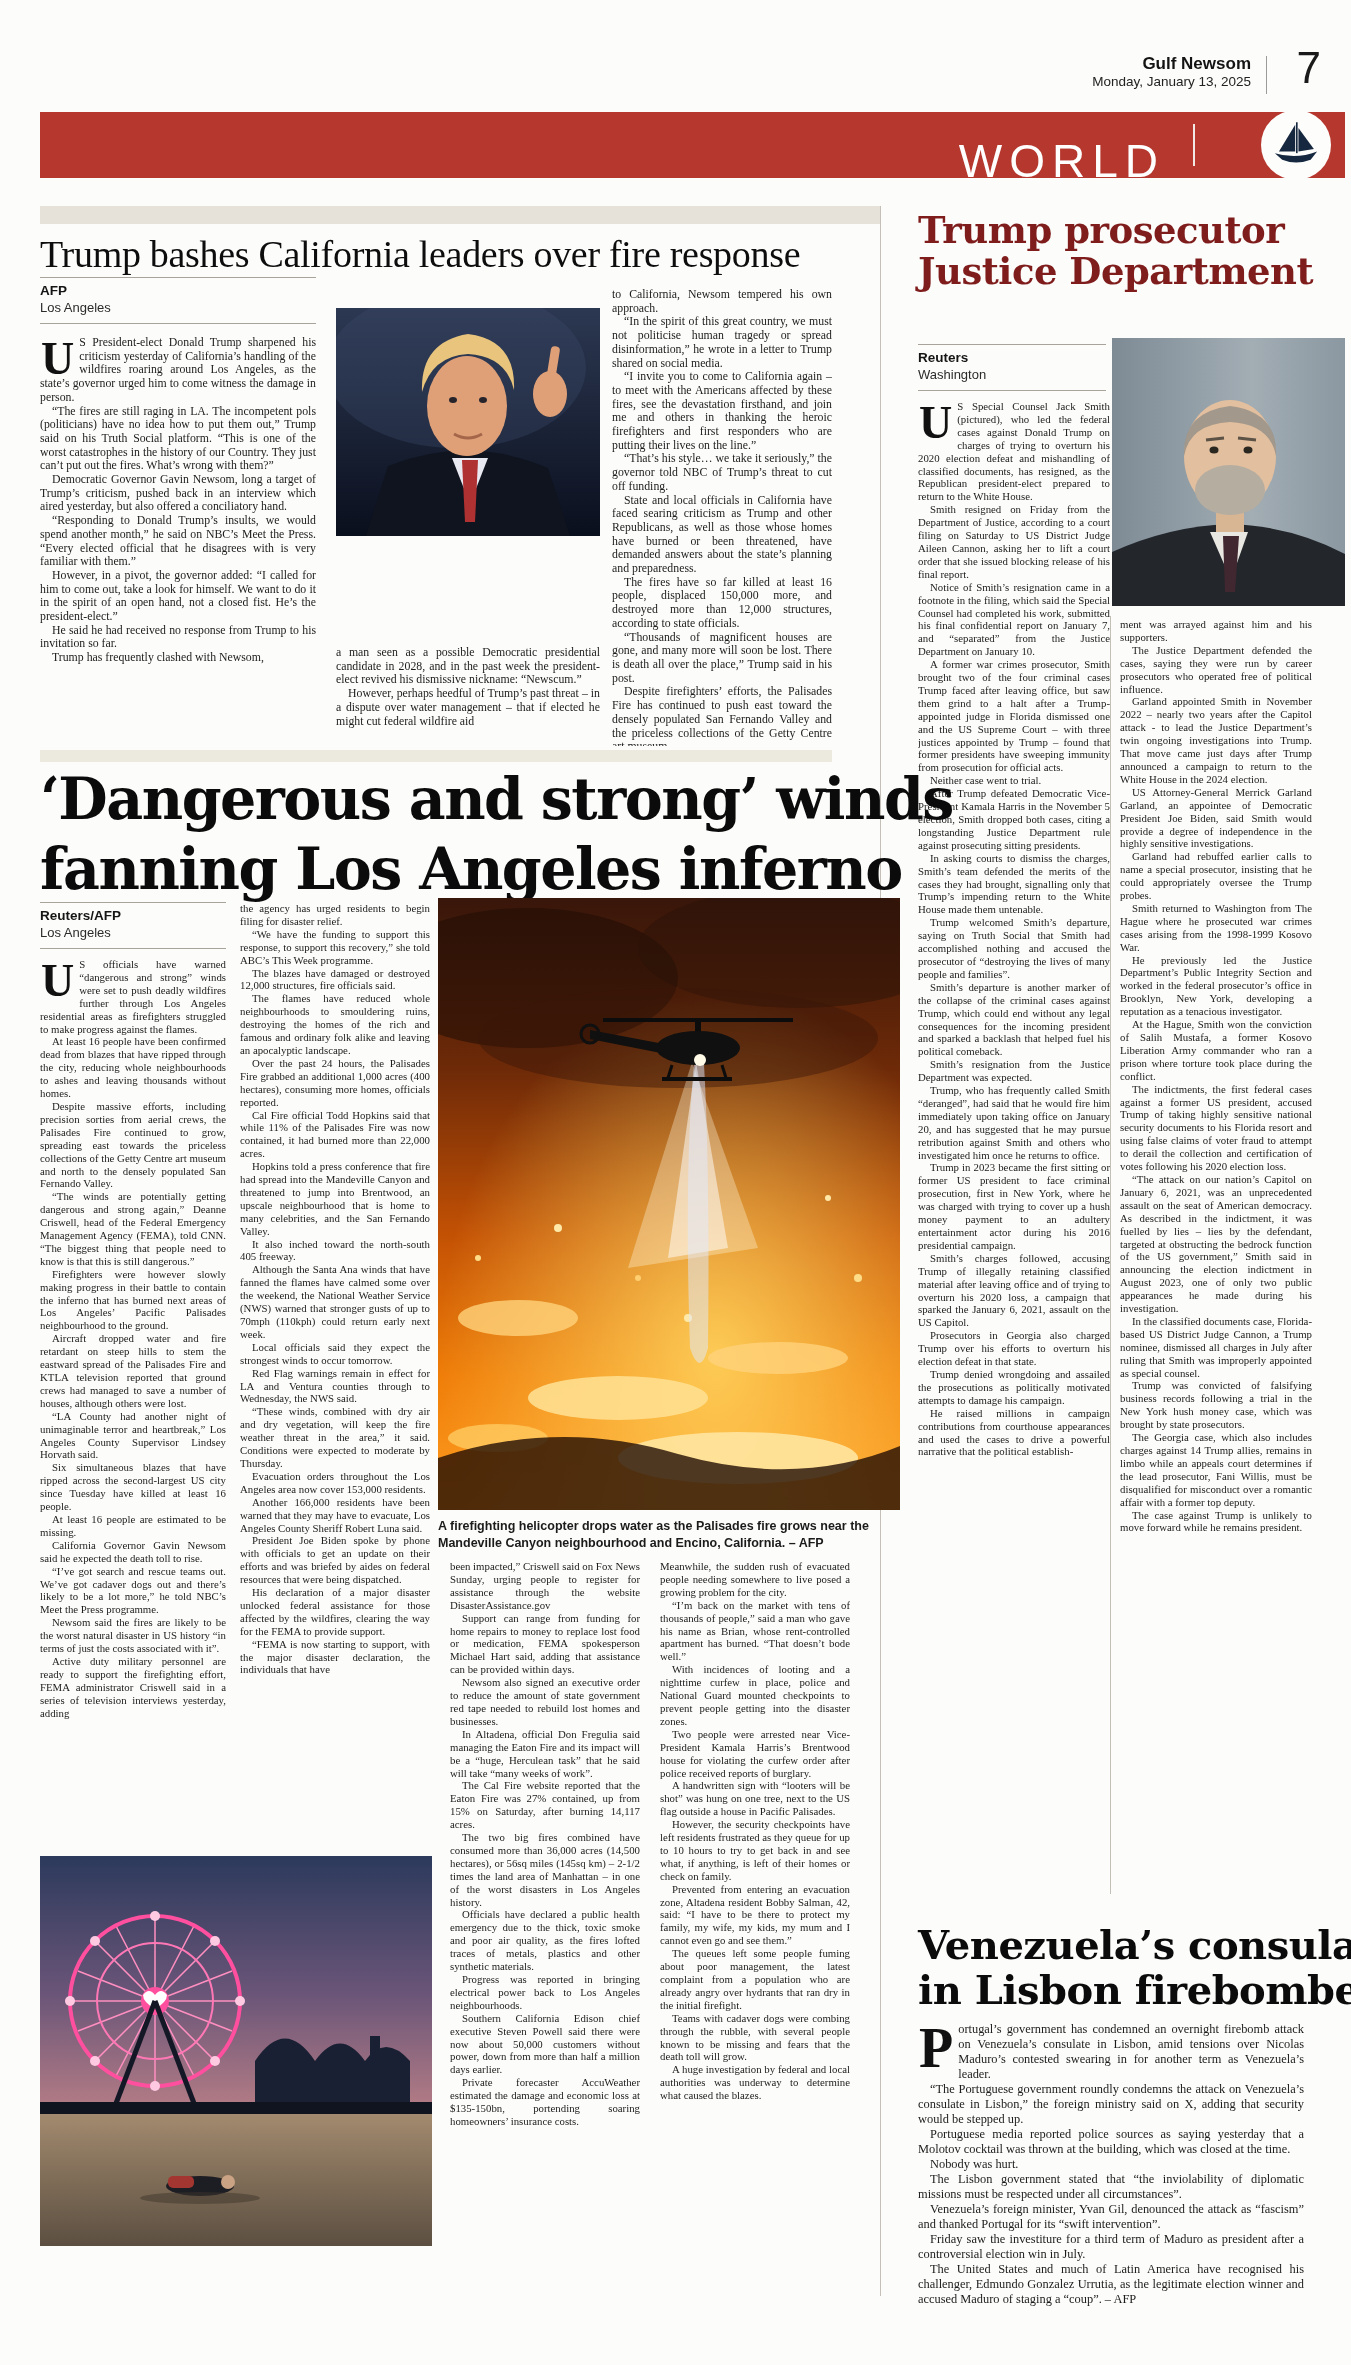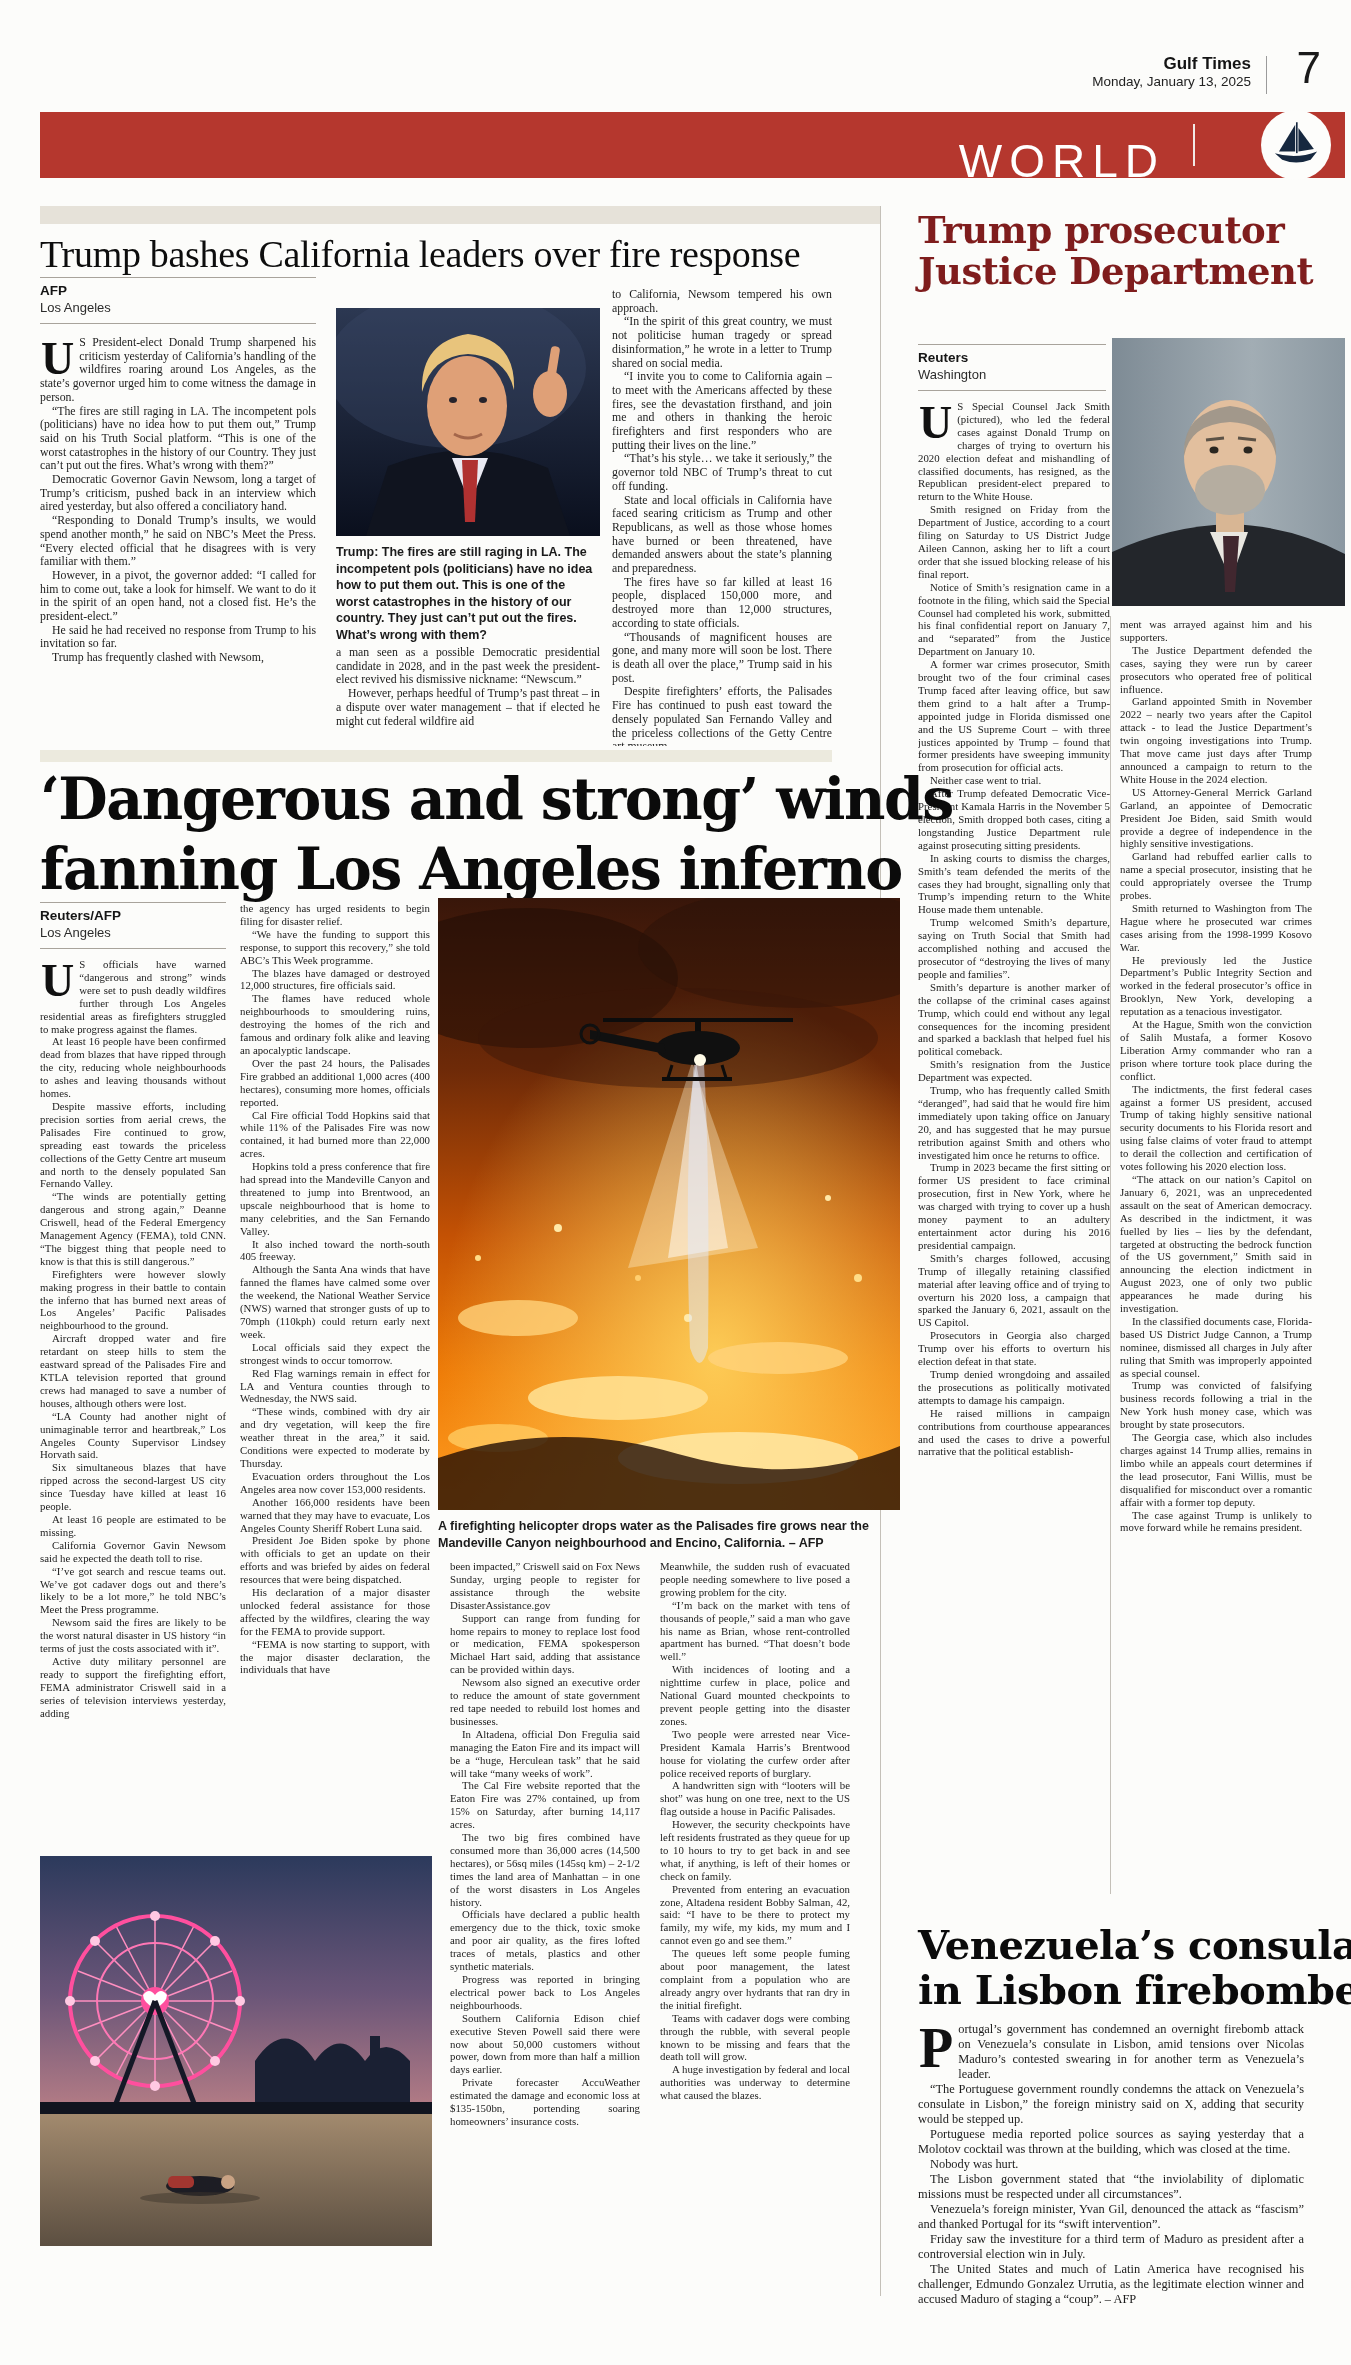--- a/index.html
+++ b/index.html
@@ -55,21 +55,21 @@
 
   .photo{position:absolute;overflow:hidden;}
   .photo svg{display:block;}
 </style>
 </head>
 <body>
 
 <div class="page">
 
   <div class="brand">
-    <div class="paper">Gulf Times</div>
+    <div class="paper">Gulf Newsom</div>
     <div class="date">Monday, January 13, 2025</div>
   </div>
   <div class="brand-rule"></div>
   <div class="pagenum">7</div>
 
   <div class="banner" style="background-color: rgb(181, 55, 46);">
     <div class="world">WORLD</div>
     <div class="world-sep"></div>
     <div class="badge">
       <svg width="52" height="52" viewBox="0 0 64 64">
@@ -119,21 +119,20 @@
       <rect x="212" y="38" width="9" height="44" rx="4" fill="#dfa077" transform="rotate(9 216 60)"></rect>
       <ellipse cx="214" cy="86" rx="17" ry="23" fill="#dfa077"></ellipse>
       <ellipse cx="131" cy="98" rx="40" ry="50" fill="#dfa077"></ellipse>
       <path d="M86,84 Q84,34 132,26 Q180,32 178,82 Q170,48 132,46 Q96,48 86,84 Z" fill="#e8c47c"></path>
       <ellipse cx="117" cy="92" rx="4" ry="3" fill="#26232b"></ellipse>
       <ellipse cx="147" cy="92" rx="4" ry="3" fill="#26232b"></ellipse>
       <path d="M118,126 Q132,134 146,126" stroke="#a4664a" stroke-width="3" fill="none"></path>
     </svg>
   </div>
 
-  <div class="caption" style="left:336px;top:544px;width:264px;">Trump: The fires are still raging in LA. The incompetent pols (politicians) have no idea how to put them out. This is one of the worst catastrophes in the history of our country. They just can’t put out the fires. What’s wrong with them?</div>
 
   <div class="bodycol b-md" style="left:336px;top:646px;width:264px;height:100px;">
       <p>a man seen as a possible Democratic presidential candidate in 2028, and in the past week the president-elect revived his dismissive nickname: “Newscum.”</p>
       <p>However, perhaps heedful of Trump’s past threat – in a dispute over water management – that if elected he might cut federal wildfire aid</p>
     </div>
 
   <div class="bodycol b-md" style="left:612px;top:288px;width:220px;height:458px;">
       <p>to California, Newsom tempered his own approach.</p>
       <p>“In the spirit of this great country, we must not politicise human tragedy or spread disinformation,” he wrote in a letter to Trump shared on social media.</p>
       <p>“I invite you to come to California again – to meet with the Americans affected by these fires, see the devastation firsthand, and join me and others in thanking the heroic firefighters and first responders who are putting their lives on the line.”</p>

